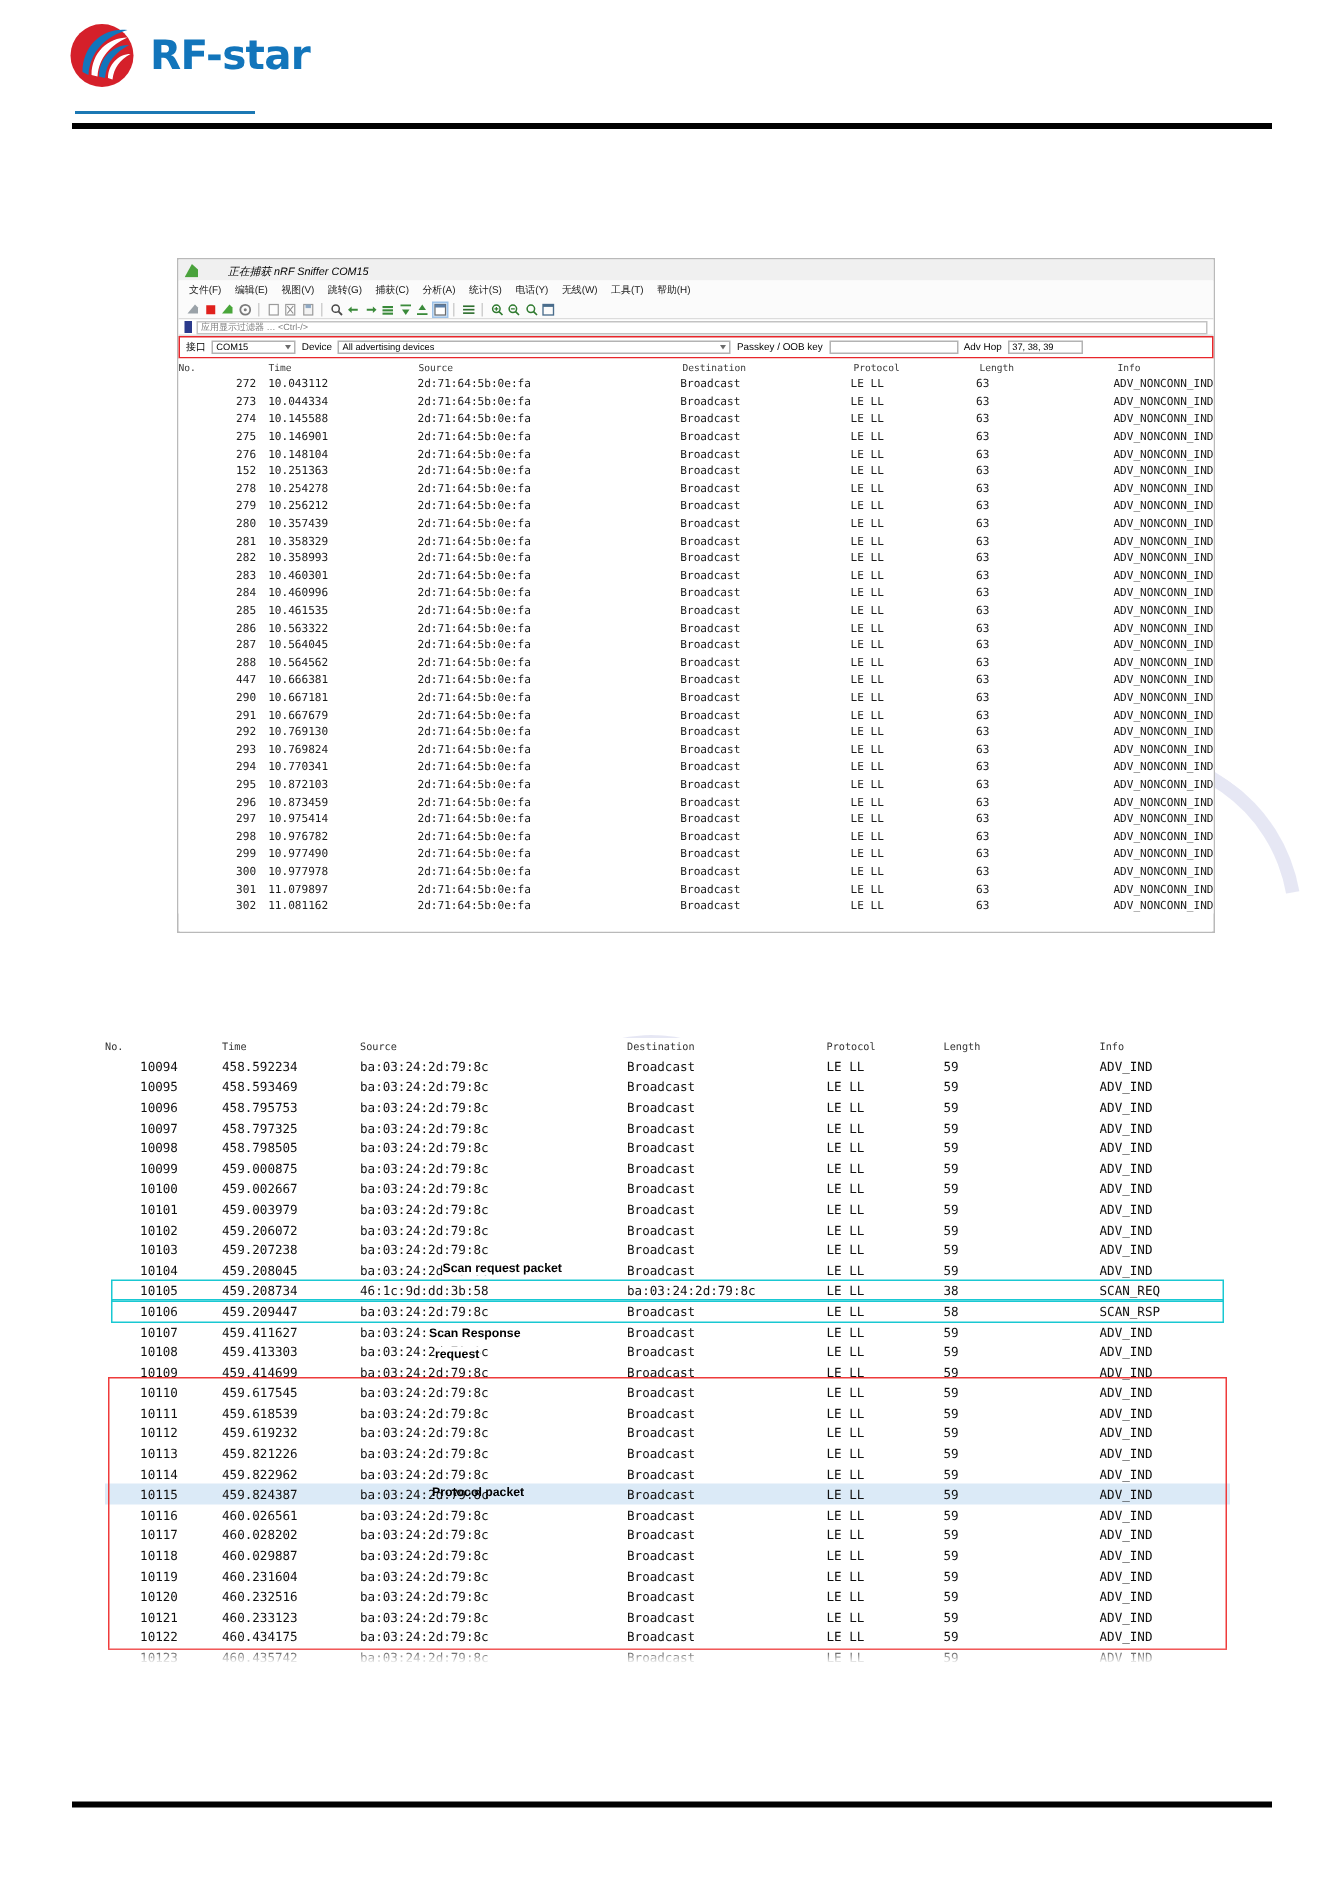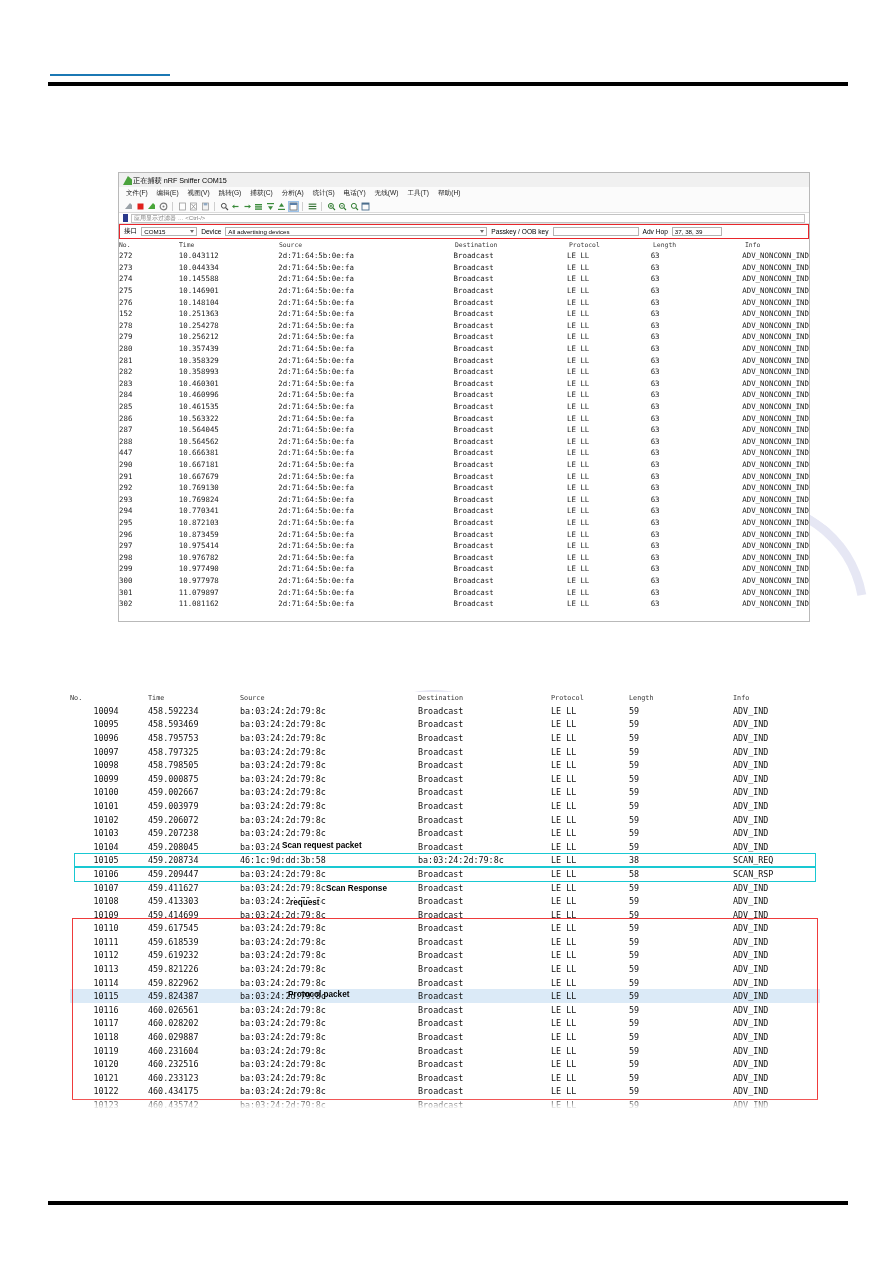--- a/index.html
+++ b/index.html
@@ -29,22 +29,22 @@
   #wm2{left:285px;top:740px;font-size:34px;transform:rotate(-30deg);}
   .wm-arc{position:absolute;border:9px solid #c9cbe8;opacity:.45;border-radius:50%;
           border-color:#c9cbe8 transparent transparent transparent;pointer-events:none;}
   #wma1{left:640px;top:500px;width:210px;height:210px;transform:rotate(35deg);}
   #wma2{left:330px;top:690px;width:190px;height:190px;transform:rotate(20deg);}
 
   
   #fig1{position:absolute;left:118px;top:172px;width:692px;height:450px;
         background:#ffffff;border:1px solid #b9b9b9;box-sizing:border-box;}
 
-  .ws-title{height:14px;display:flex;align-items:center;gap:1px;padding:1px 3px 0 4px;
-            background:#f0f0f0;box-sizing:border-box;}
+  .ws-title{height:14px;display:flex;align-items:center;gap:20px;padding:1px 3px 0 4px;
+            background:#f0f0f0;box-sizing:border-box;font-style:italic;}
   .ws-title-ico{width:9px;height:9px;background:#4aa23c;
                 clip-path:polygon(0 100%,55% 0,100% 40%,100% 100%);}
   .ws-title-text{font-size:7.2px;color:#000;font-family:"Liberation Sans",sans-serif;
                  white-space:nowrap;}
 
   .ws-menu{height:13px;display:flex;align-items:center;gap:9px;padding:0 7px;
            background:#fbfbfb;box-sizing:border-box;}
   .ws-menu span{font-size:6.6px;color:#1a1a1a;white-space:nowrap;}
 
   .ws-tools{height:13px;display:flex;align-items:center;gap:2.5px;padding:0 5px;
@@ -74,21 +74,21 @@
   .txtbox{height:9.5px;border:1px solid #b3b3b3;background:#fff;box-sizing:border-box;}
   .advhop{height:9.5px;border:1px solid #b3b3b3;background:#fff;display:flex;
           align-items:center;padding:0 2px;box-sizing:border-box;}
   .advhop span{font-size:6.2px;color:#000;}
 
   
   .plist{background:#fff;}
   .prow{display:flex;align-items:center;height:11.6px;font-size:7.4px;
         font-family:"DejaVu Sans Mono",monospace;color:#1b1b1b;white-space:nowrap;}
   .hrow{font-size:6.4px;color:#3a3a3a;height:11px;}
-  .c-no{width:60px;padding-right:8px;box-sizing:border-box;}
+  .c-no{width:60px;text-align:right;padding-right:8px;box-sizing:border-box;}
   .c-time{width:100px;box-sizing:border-box;}
   .c-src{width:176px;box-sizing:border-box;}
   .c-dst{width:114px;box-sizing:border-box;}
   .c-proto{width:84px;box-sizing:border-box;}
   .c-len{width:92px;box-sizing:border-box;}
   .c-info{flex:1;box-sizing:border-box;}
   .hrow .c-no{text-align:left;padding-right:0;}
 
   
   #fig2{position:absolute;left:70px;top:692px;width:750px;height:420px;
@@ -118,20 +118,32 @@
              background:linear-gradient(to bottom,rgba(255,255,255,0) 0%,#fff 78%);}
 
   
   #fig1-fade{position:absolute;left:1px;top:432px;width:688px;height:16px;
              background:linear-gradient(to bottom,rgba(255,255,255,0) 0%,#fff 80%);}
 </style>
 </head>
 <body>
 
 <div id="page-header">
+  <div id="brand">
+    <div id="brand-mark">
+      <svg width="46" height="46" viewBox="0 0 46 46">
+        <circle cx="23" cy="23" r="21" fill="#d5202a"></circle>
+        <path d="M10 34 C10 16 24 4 40 6 C26 10 15 20 14 36 Z" fill="#1275bb"></path>
+        <path d="M16 36 C16 21 27 11 40 11 C29 16 21 24 20 37 Z" fill="#ffffff"></path>
+        <path d="M21 37 C21 25 30 16 41 16 C32 21 26 27 25 38 Z" fill="#1275bb"></path>
+        <path d="M27 38 C27 29 34 22 42 22 C35 26 31 31 30 39 Z" fill="#ffffff"></path>
+      </svg>
+    </div>
+    <div id="brand-name">RF-star</div>
+  </div>
   <div id="accent-rule"></div>
   <div id="header-rule"></div>
 </div>
 
 <div class="wm" id="wm1">zh.cn</div>
 <div class="wm" id="wm2">ualshiwlc.com</div>
 <div class="wm-arc" id="wma1"></div>
 <div class="wm-arc" id="wma2"></div>
 
 <div id="fig1">
@@ -880,21 +892,21 @@
         <span class="d-len">59</span>
         <span class="d-info">ADV_IND</span>
       </div>
       <div class="p2row"></div>
     </div>
 
   <div class="ovl ovl-cyan" id="ovl-scanreq" style="left: 4px; width: 742px; top: 160.531px; height: 15.5938px;"></div>
   <div class="ovl ovl-cyan" id="ovl-scanrsp" style="left: 4px; width: 742px; top: 174.125px; height: 15.5938px;"></div>
   <div class="ovl ovl-red" id="ovl-broadcast" style="left: 2px; width: 746px; top: 225.5px; height: 182.719px;"></div>
 
-  <div class="ann" id="ann-req" style="left: 212px; top: 148.531px;">Scan request packet</div>
-  <div class="ann" id="ann-rsp1" style="left: 216px; top: 191.719px; margin-left: 40px;">Scan Response</div>
+  <div class="ann" id="ann-req" style="left: 225px; top: 148.531px;">Scan request packet</div>
+  <div class="ann" id="ann-rsp1" style="left: 216px; top: 191.719px;">Scan Response</div>
   <div class="ann" id="ann-rsp2" style="left: 220px; top: 206.312px;">request</div>
   <div class="ann" id="ann-bc" style="left: 218px; top: 298.469px; background: transparent;">Protocol packet</div>
 
   <div id="fig2-fade"></div>
 </div>
 
 <div id="footer-rule"></div>
 
 </body></html>

